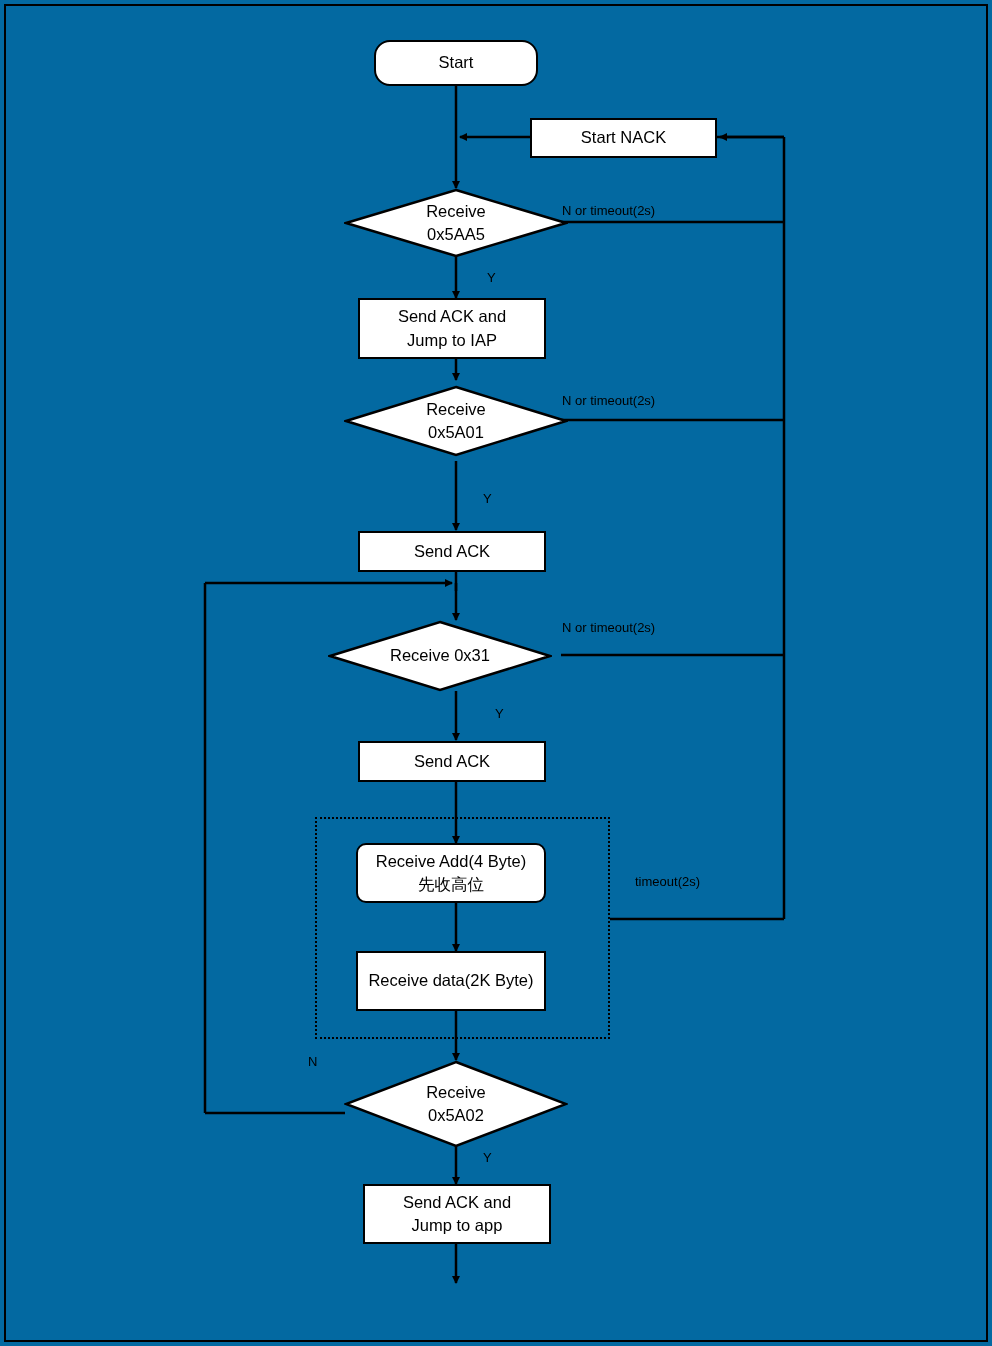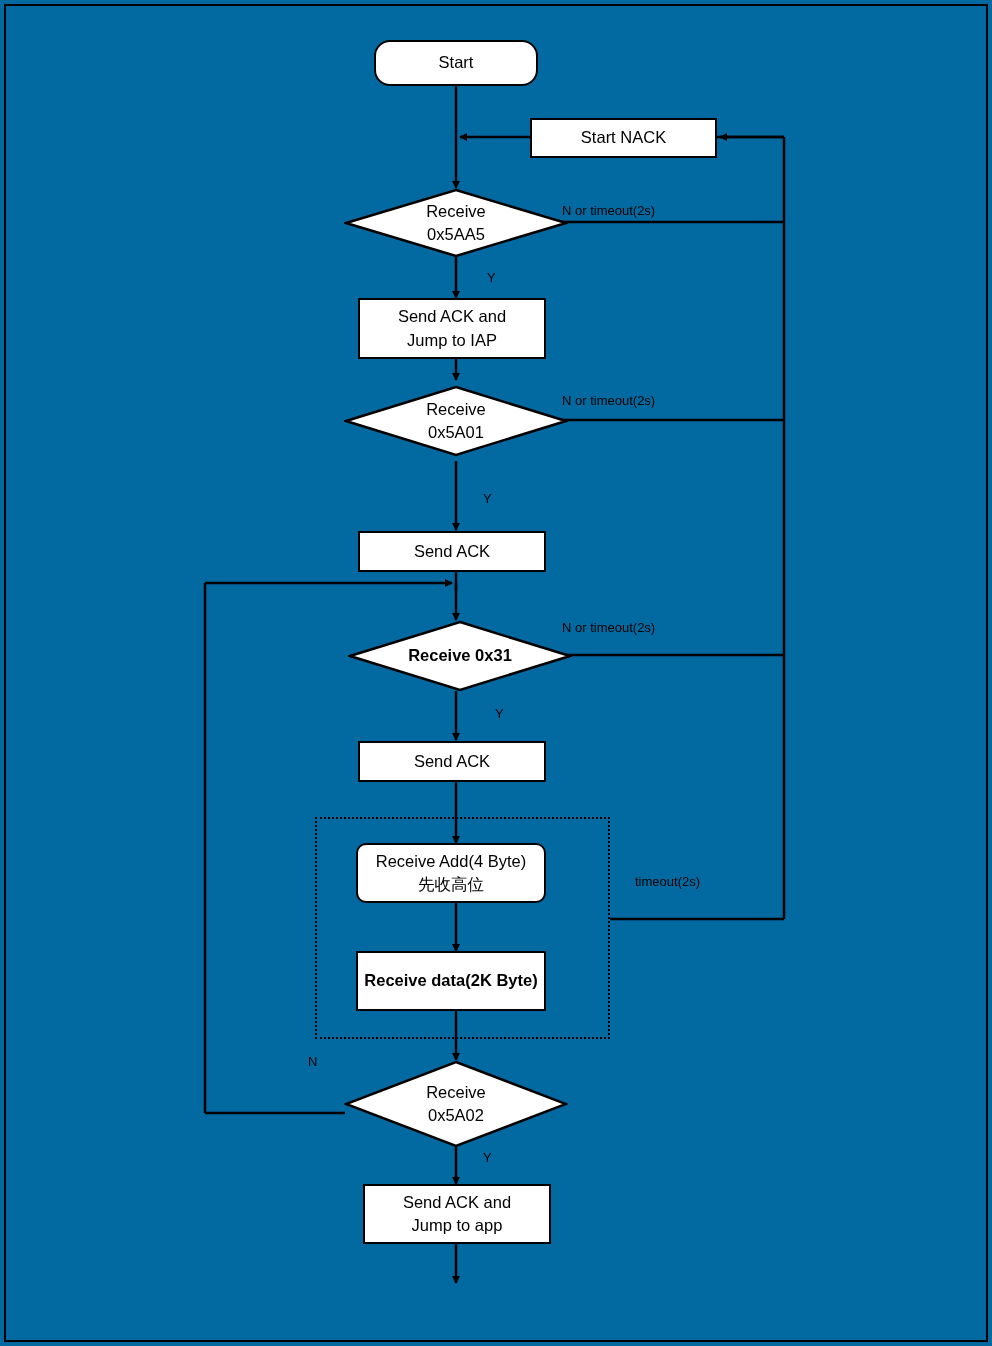--- a/index.html
+++ b/index.html
@@ -174,39 +174,39 @@
       <polygon points="112,2 222,36 112,70 2,36" fill="#ffffff" stroke="#000000" stroke-width="2.5"></polygon>
     </svg>
     <div class="diamond-label two-line">Receive
 0x5A01</div>
   </div>
 
   <div class="node rect" style="left:358px; top:531px; width:188px; height:41px;">
     <span>Send ACK</span>
   </div>
 
-  <div class="diamond-wrap" style="left:348px; top:620px; width:224px; height:72px;font-weight:bold;">
+  <div class="diamond-wrap" style="left:328px; top:620px; width:224px; height:72px;">
     <svg width="224" height="72" viewBox="0 0 224 72">
       <polygon points="112,2 222,36 112,70 2,36" fill="#ffffff" stroke="#000000" stroke-width="2.5"></polygon>
     </svg>
     <div class="diamond-label">Receive 0x31</div>
   </div>
 
   <div class="node rect" style="left:358px; top:741px; width:188px; height:41px;">
     <span>Send ACK</span>
   </div>
 
   <div class="dotted-group" style="left:315px; top:817px; width:295px; height:222px;"></div>
 
   <div class="node rect" style="left:356px; top:843px; width:190px; height:60px;border-radius:10px;">
     <span class="two-line">Receive Add(4 Byte)
 先收高位</span>
   </div>
 
-  <div class="node rect" style="left:356px; top:951px; width:190px; height:60px;font-weight:bold;">
+  <div class="node rect" style="left:356px; top:951px; width:190px; height:60px;">
     <span>Receive data(2K Byte)</span>
   </div>
 
   <div class="diamond-wrap" style="left:344px; top:1060px; width:224px; height:88px;">
     <svg width="224" height="88" viewBox="0 0 224 88">
       <polygon points="112,2 222,44 112,86 2,44" fill="#ffffff" stroke="#000000" stroke-width="2.5"></polygon>
     </svg>
     <div class="diamond-label two-line">Receive
 0x5A02</div>
   </div>

